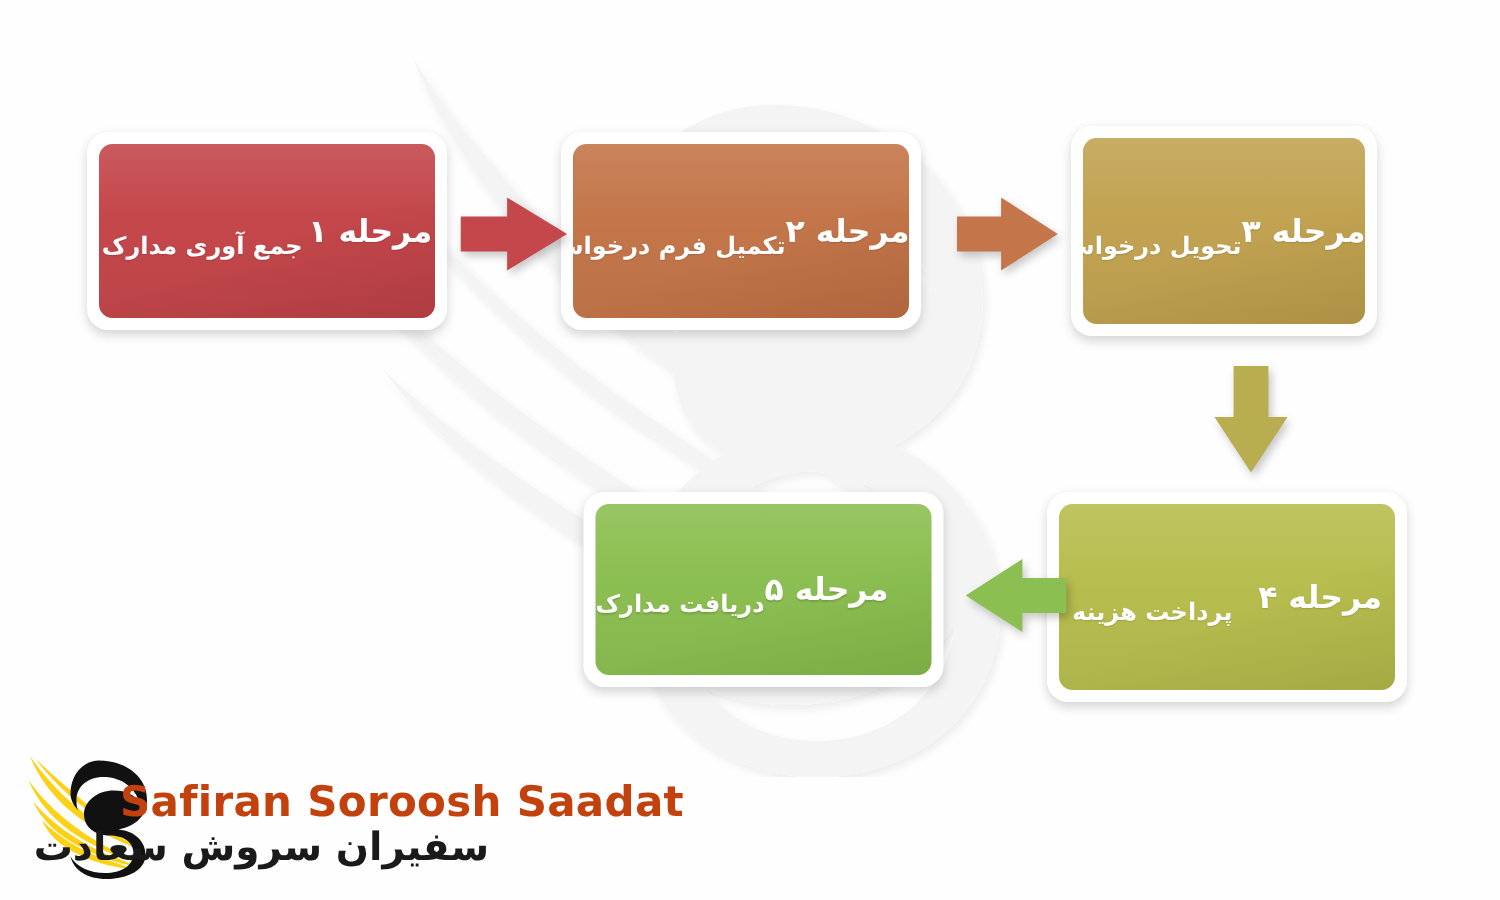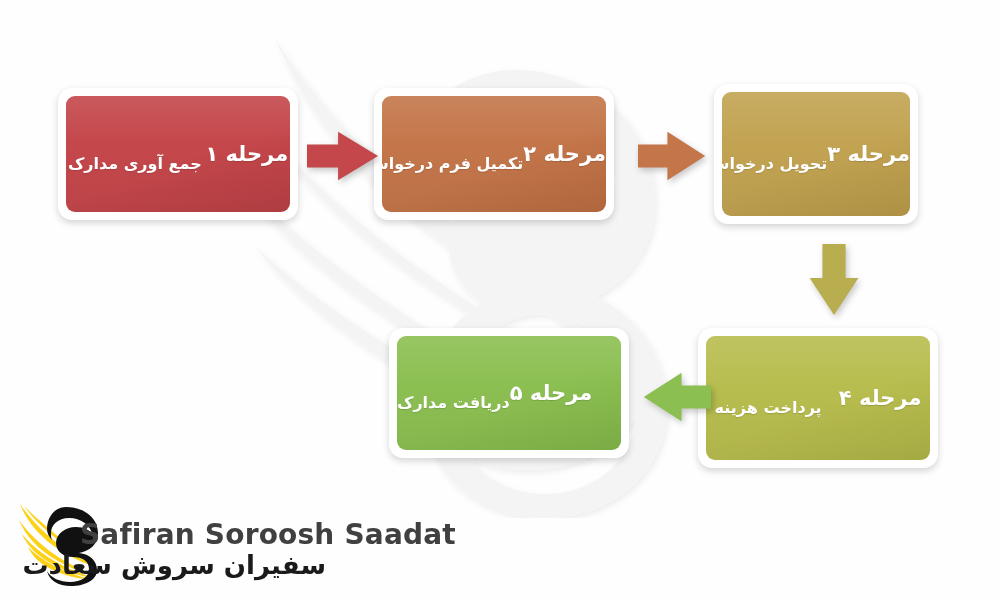--- a/index.html
+++ b/index.html
@@ -241,17 +241,17 @@
                    C 63 82, 71 77, 71 69 C 71 61, 64 57, 55 57
                    C 45 57, 38 51, 38 43 C 38 34, 47 27, 58 27
                    C 66 27, 72 30, 75 35 C 72 25, 63 18, 51 18
                    C 40 18, 33 25, 33 33 C 33 36, 33 38, 34 40
                    C 31 37, 29 33, 29 29 C 29 17, 37 7, 48 7 Z"></path>
           <path d="M70 24 C 76 26, 79 31, 77 36 C 75 41, 69 43, 64 41
                    C 69 41, 73 38, 74 34 C 75 30, 73 26, 70 24 Z"></path>
         </g>
       </svg>
     </div>
-    <div class="logo-latin" style="color: #404040;">Safiran Soroosh Saadat</div>
+    <div class="logo-latin" style="color: #c2410c;">Safiran Soroosh Saadat</div>
     <div class="logo-fa" style="color: rgb(26, 26, 26);">سفیران سروش سعادت</div>
   </div>
 
 </div>
 
 </body></html>

